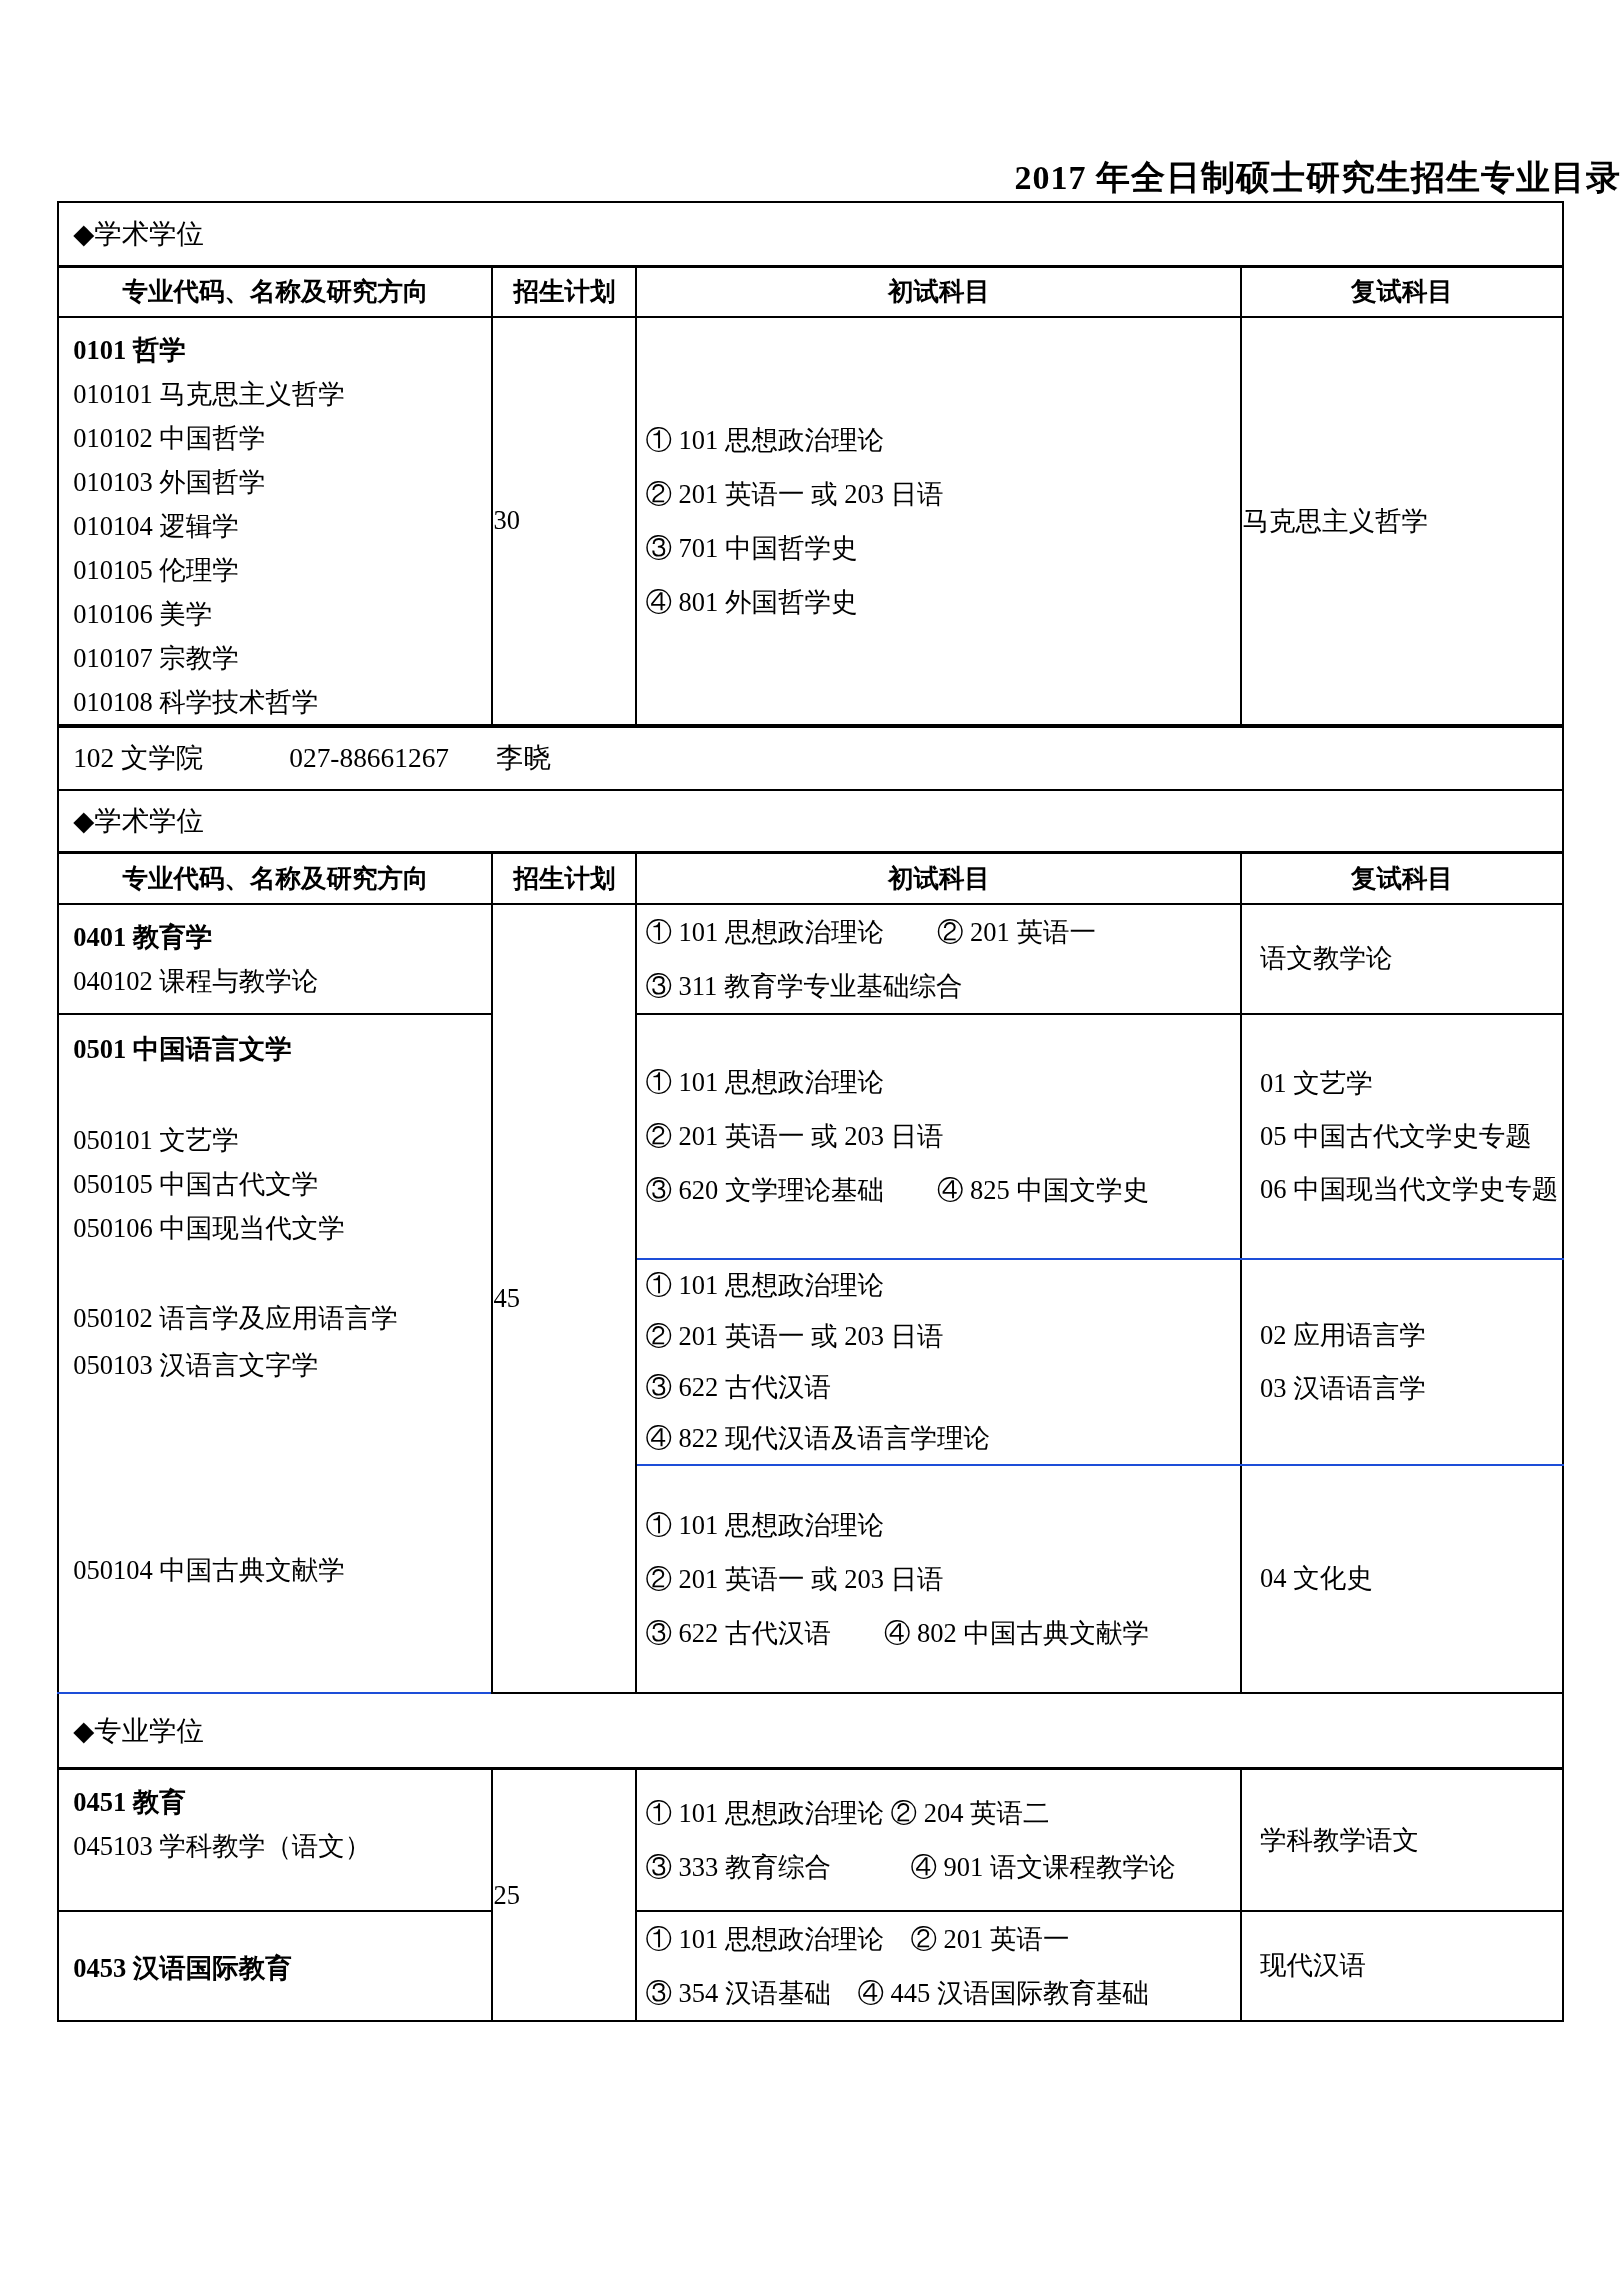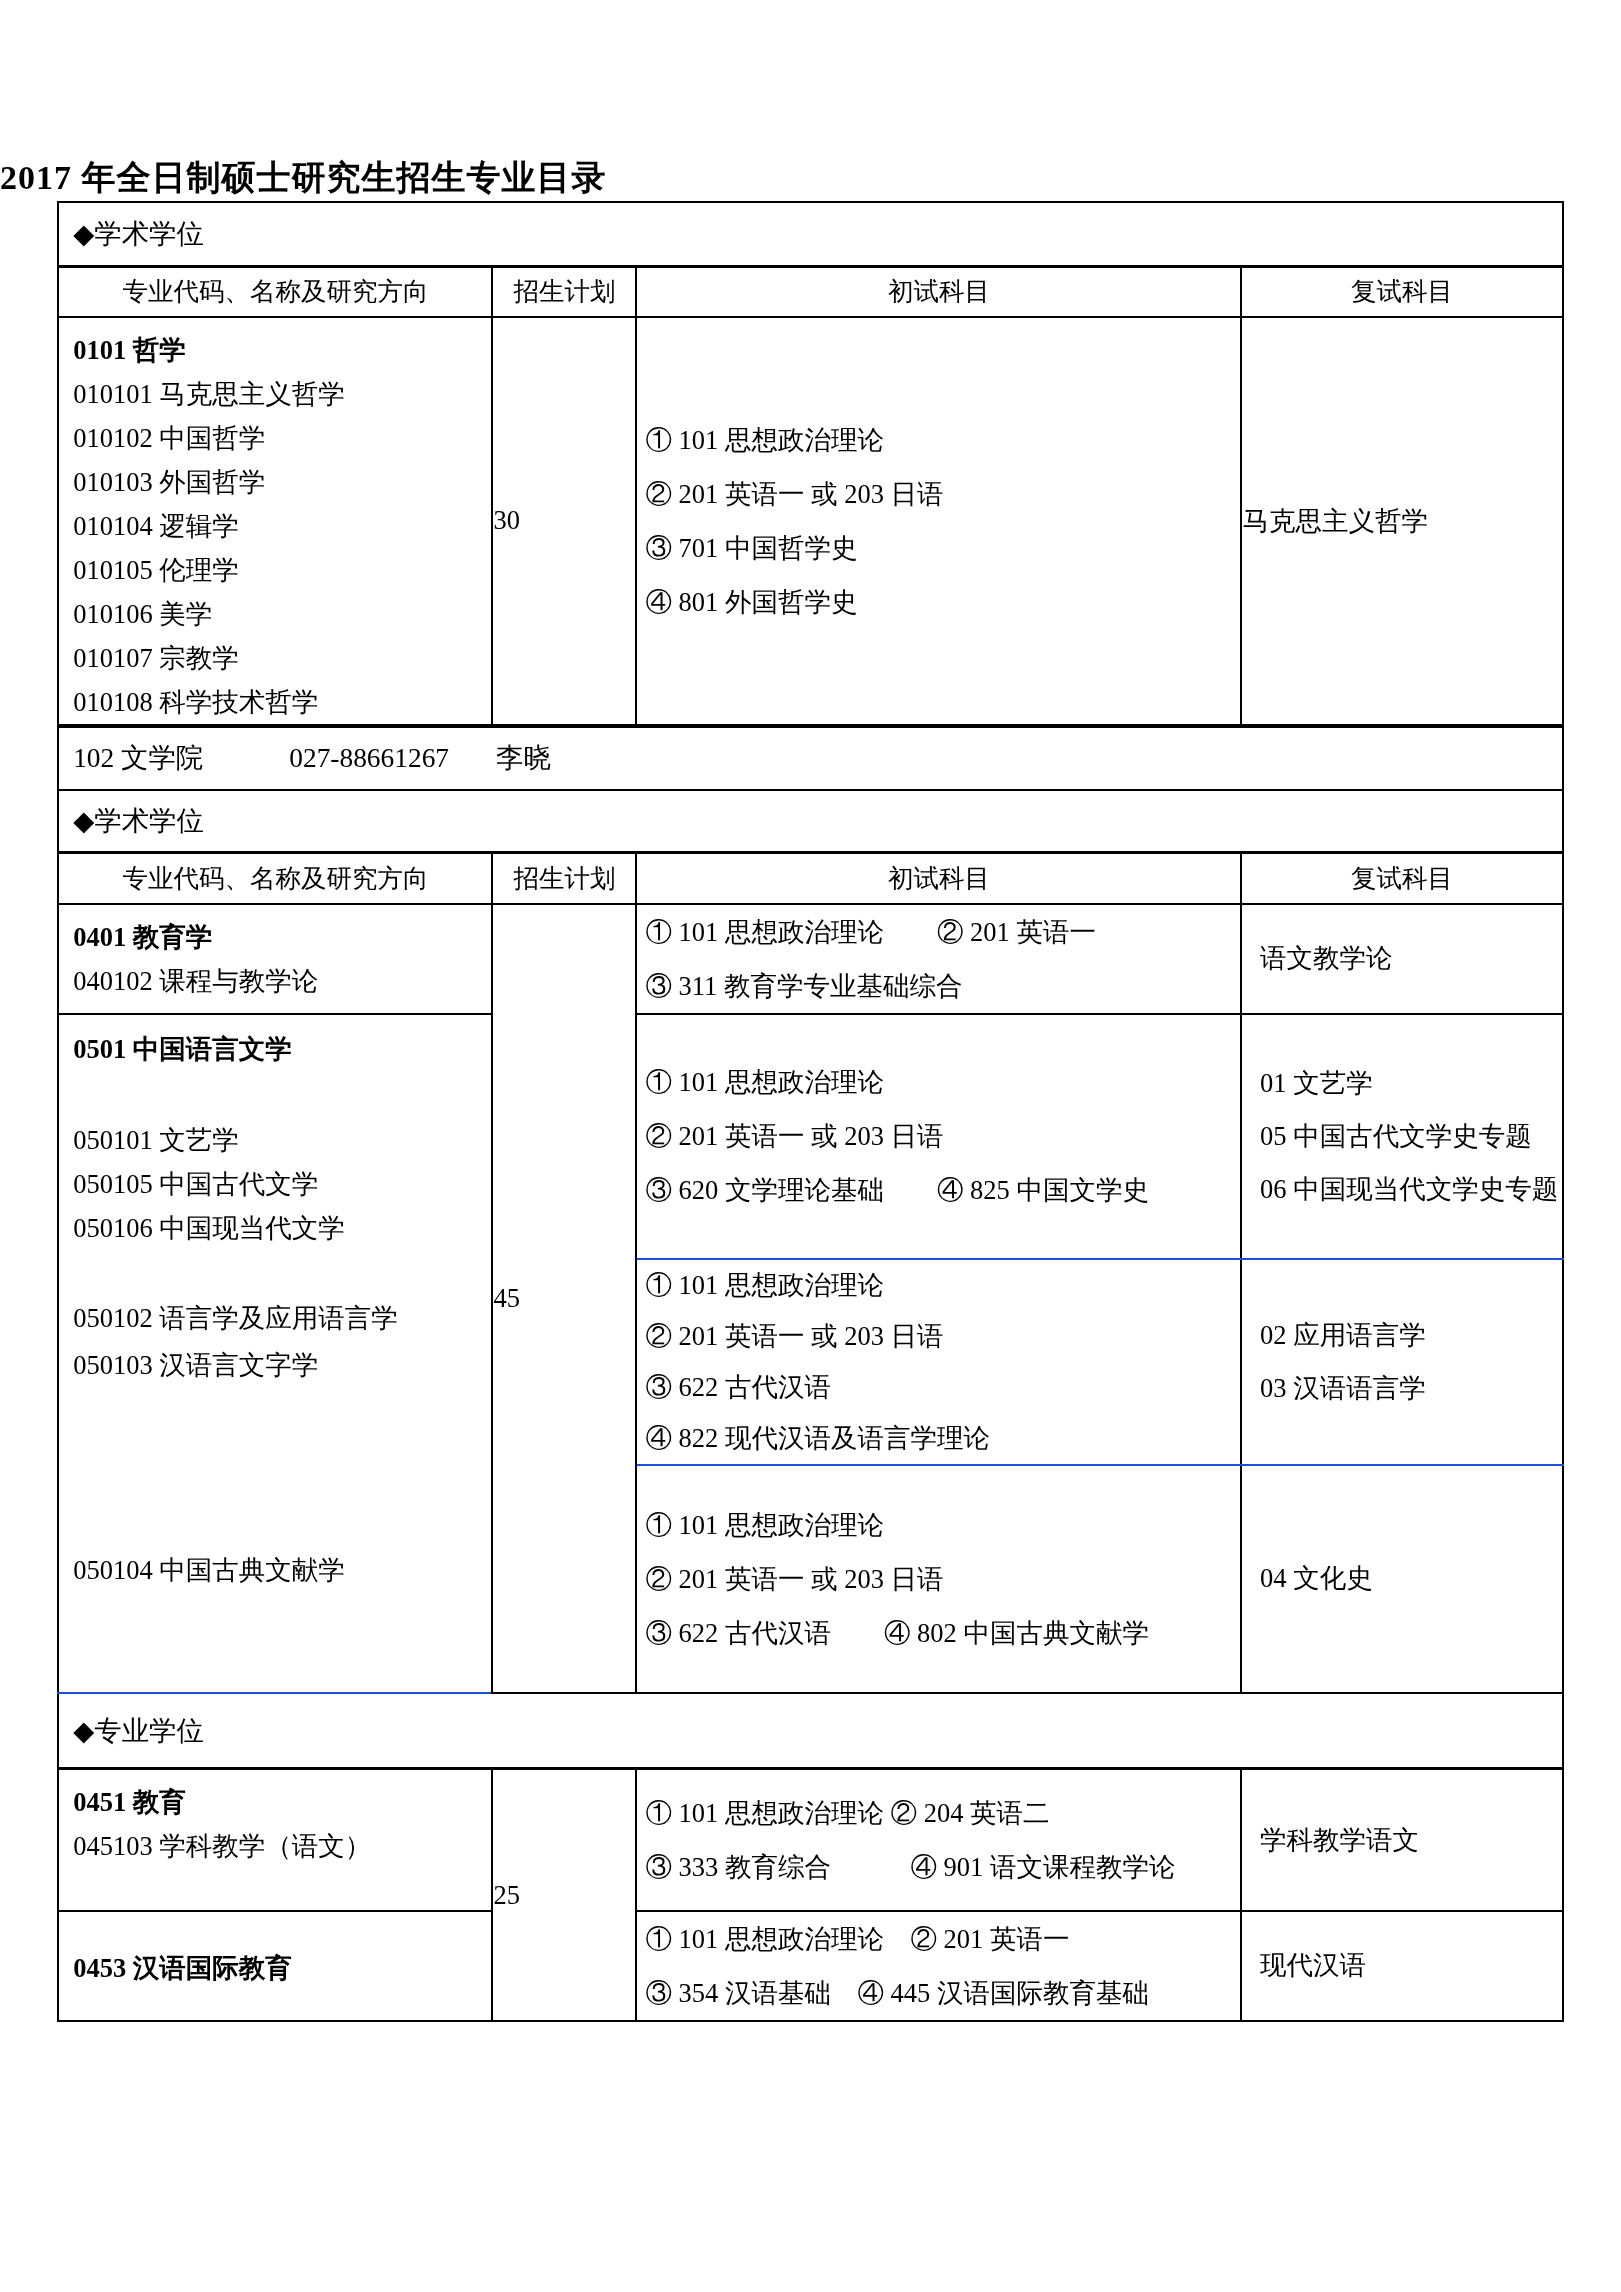--- a/index.html
+++ b/index.html
@@ -6,21 +6,21 @@
   body {
     width: 1621px;
     min-height: 2293px;
     background: #ffffff;
     color: #000000;
     font-family: "Liberation Serif", "DejaVu Serif", serif;
   }
   .title {
     margin: 0;
     padding-top: 155px;
-    text-align: left;
+    text-align: right;
     font-size: 34px;
     font-weight: bold;
     letter-spacing: 1px;
   }
   table.doc-table {
     border-collapse: collapse;
     table-layout: fixed;
     width: 1504px;
     margin: 0 auto;
     border: 2.9px solid #000;
@@ -28,21 +28,21 @@
   }
   .t1 { margin-top: 63px; }
   .t2 { margin-top: 60px; }
   td, th { border: 2px solid #000; padding: 0; vertical-align: middle; }
   
   td.wide-cell { padding-left: 13.7px; font-size: 27.4px; }
   tr.dept-row td { border-bottom: 2.9px solid #000; }
   tr.section-row td { border-bottom: 3.9px solid #000; }
   tr.header-row th {
     border-bottom: 2.9px solid #000;
-    font-weight: normal;
+    font-weight: bold;
     font-size: 25.5px;
     text-align: center;
   }
   .gap-l { margin-left: 86px; }
   .gap-m { margin-left: 47px; }
   .pre { white-space: pre-line; }
   .bold { font-weight: bold; }
   td.c-major { vertical-align: top; padding: 9.8px 7.8px 0 13.7px; line-height: 44px; }
   td.c-quota { text-align: left; }
   td.c-exam { padding-left: 8px; line-height: 54px; }

